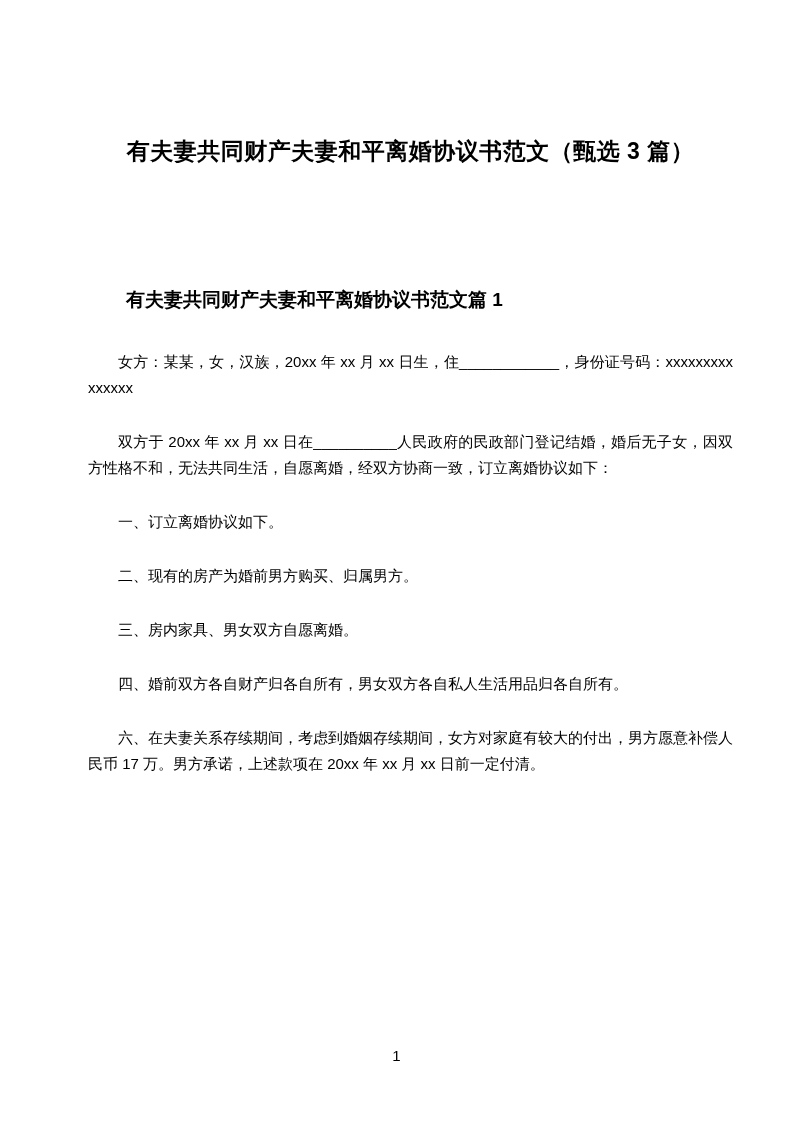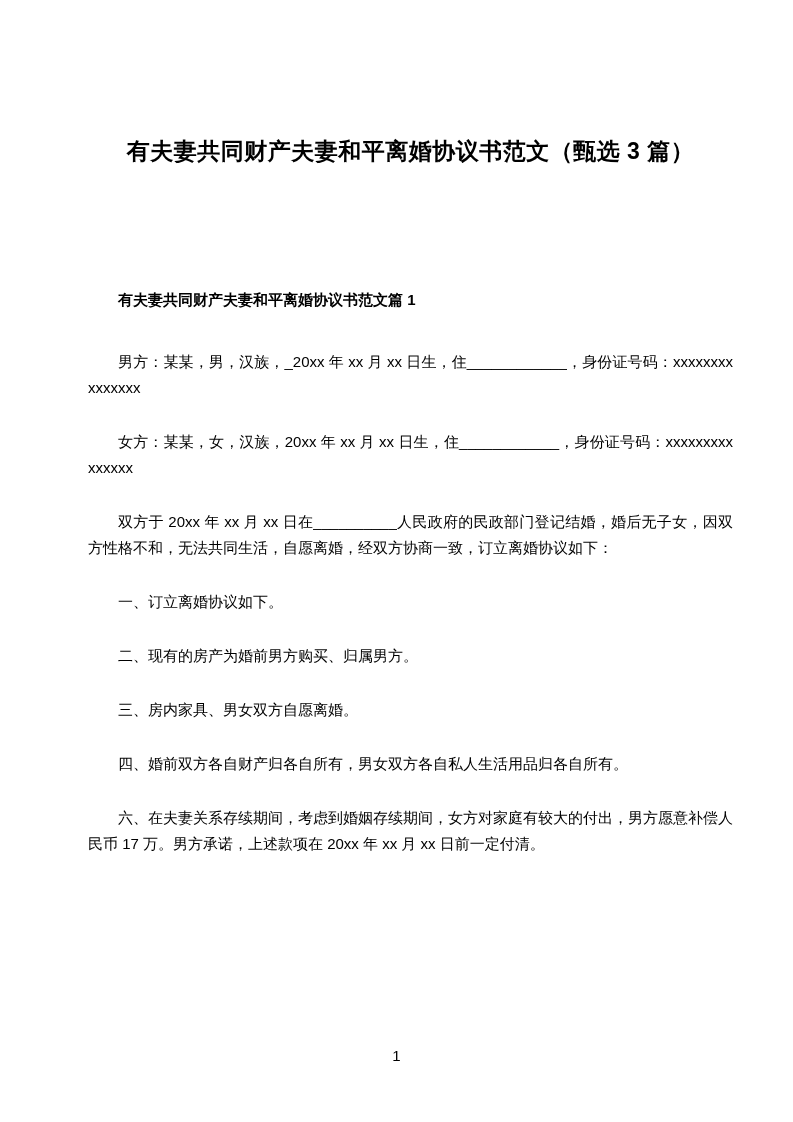--- a/index.html
+++ b/index.html
@@ -22,21 +22,21 @@
   .doc-title {
     margin: 0;
     font-size: 23px;
     font-weight: bold;
     line-height: 32px;
     text-align: center;
     letter-spacing: 0.5px;
   }
   .section-heading {
     margin: 120px 0 36px 0;
-    font-size: 15px;
+    font-size: 19px;
     font-weight: bold;
     line-height: 26px;
     text-indent: 2em;
   }
   .body-paragraph {
     margin: 0 0 28px 0;
     font-size: 15px;
     font-weight: normal;
     line-height: 26px;
     text-indent: 2em;
@@ -56,21 +56,20 @@
 </head>
 <body>
 
 <div class="page">
 
   <h1 class="doc-title">有夫妻共同财产夫妻和平离婚协议书范文（甄选 3 篇）</h1>
 
   <h2 class="section-heading">有夫妻共同财产夫妻和平离婚协议书范文篇 1</h2>
 
   <div>
-    <p class="body-paragraph">男方：某某，男，汉族，_20xx 年 xx 月 xx 日生，住____________，身份证号码：xxxxxxxxxxxxxxx</p>
     <p class="body-paragraph">女方：某某，女，汉族，20xx 年 xx 月 xx 日生，住____________，身份证号码：xxxxxxxxxxxxxxx</p>
     <p class="body-paragraph">双方于 20xx 年 xx 月 xx 日在__________人民政府的民政部门登记结婚，婚后无子女，因双方性格不和，无法共同生活，自愿离婚，经双方协商一致，订立离婚协议如下：</p>
     <p class="body-paragraph">一、订立离婚协议如下。</p>
     <p class="body-paragraph">二、现有的房产为婚前男方购买、归属男方。</p>
     <p class="body-paragraph">三、房内家具、男女双方自愿离婚。</p>
     <p class="body-paragraph">四、婚前双方各自财产归各自所有，男女双方各自私人生活用品归各自所有。</p>
     <p class="body-paragraph">六、在夫妻关系存续期间，考虑到婚姻存续期间，女方对家庭有较大的付出，男方愿意补偿人民币 17 万。男方承诺，上述款项在 20xx 年 xx 月 xx 日前一定付清。</p>
   </div>
 
   <div class="page-number">1</div>

